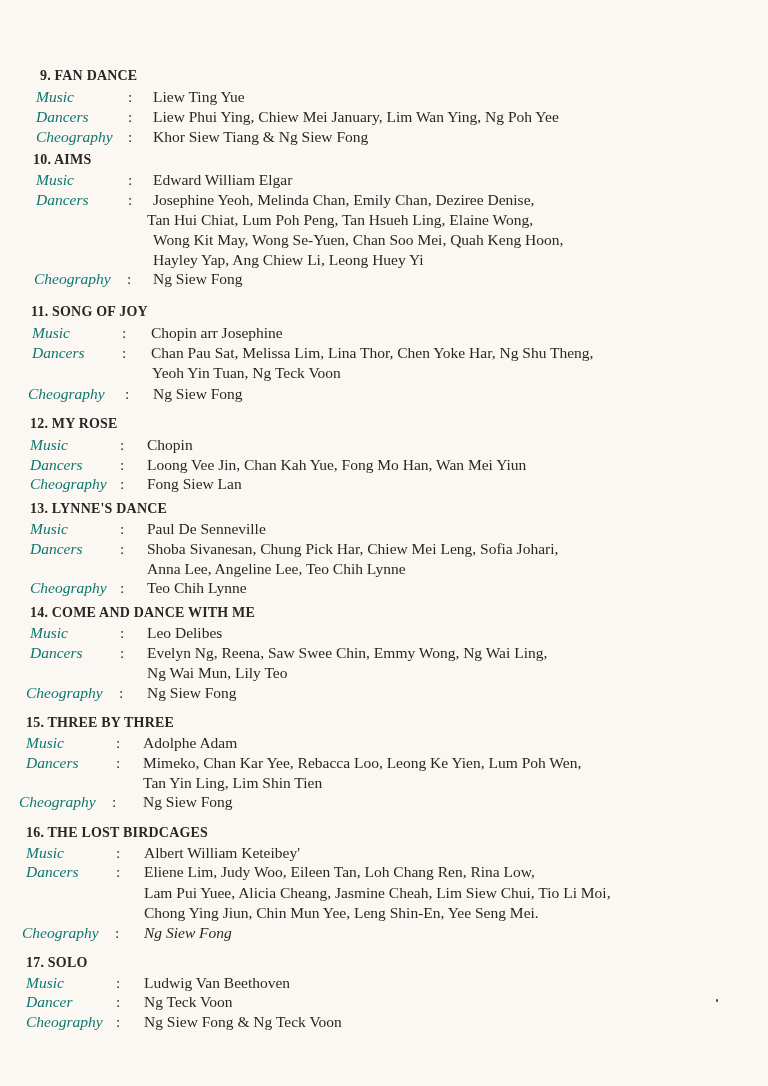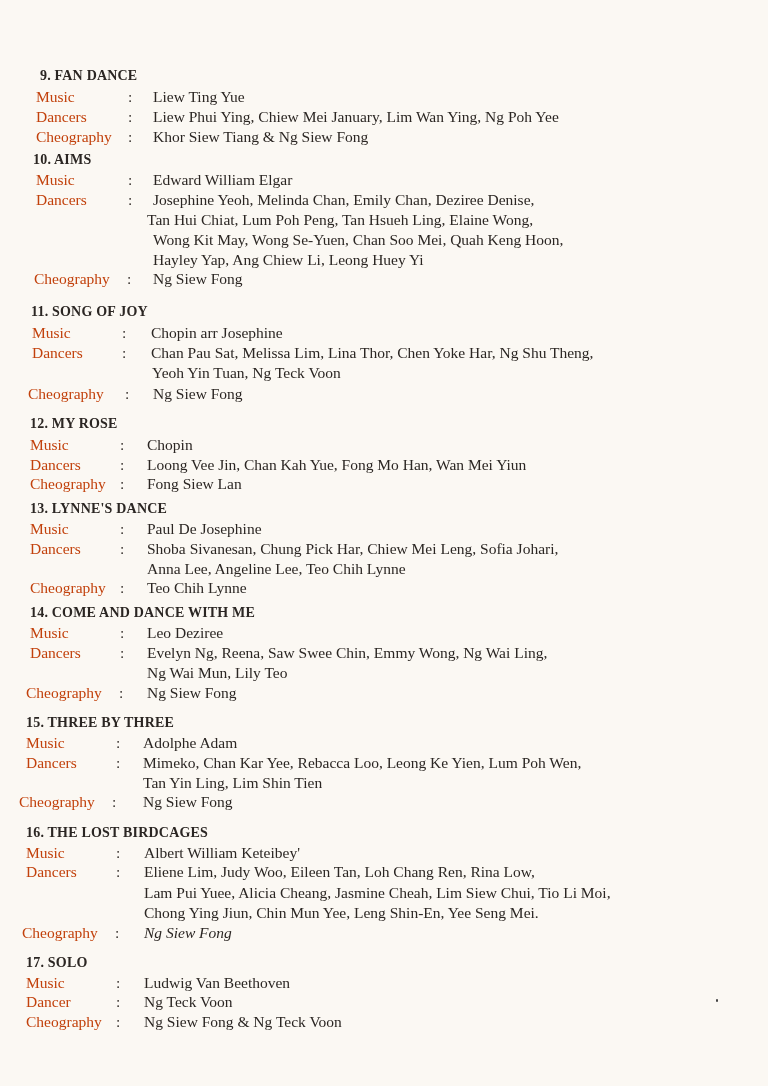--- a/index.html
+++ b/index.html
@@ -9,21 +9,21 @@
     color: #2b2623;
     font-family: "Liberation Serif", "DejaVu Serif", serif;
     position: relative;
   }
   .item { position: absolute; left: 0; width: 768px; }
   .title {
     position: absolute; font-weight: bold; font-size: 14px; letter-spacing: 0.2px;
     white-space: nowrap; line-height: 20px;
   }
   .row { position: absolute; white-space: nowrap; font-size: 15.5px; line-height: 20px; }
-  .lbl { position: absolute; color: #c2410c; }
+  .lbl { position: absolute; font-style: italic; color: #0f766e; }
   .colon { position: absolute; color: #3a3430; }
   .val { position: absolute; }
   .val.it { font-style: italic; }
   .speck { position: absolute; left: 716px; top: 999px; width: 2px; height: 3px; background: #444; border-radius: 1px; }
 </style>
 </head>
 <body>
 
 <div class="item">
   <div class="title" style="left:40px;top:66px">9. FAN DANCE</div>
@@ -111,21 +111,21 @@
     <span class="colon" style="left:120px">:</span>
     <span class="val" style="left:147px">Fong Siew Lan</span>
   </div>
 </div>
 
 <div class="item">
   <div class="title" style="left:30px;top:499px">13. LYNNE'S DANCE</div>
   <div class="row" style="top:519px">
     <span class="lbl" style="left:30px">Music</span>
     <span class="colon" style="left:120px">:</span>
-    <span class="val" style="left:147px">Paul De Josephine</span>
+    <span class="val" style="left:147px">Paul De Senneville</span>
   </div>
   <div class="row" style="top:539px">
     <span class="lbl" style="left:30px">Dancers</span>
     <span class="colon" style="left:120px">:</span>
     <span class="val" style="left:147px">Shoba Sivanesan, Chung Pick Har, Chiew Mei Leng, Sofia Johari,</span>
   </div>
   <div class="row" style="top:559px">
       <span class="val" style="left:147px">Anna Lee, Angeline Lee, Teo Chih Lynne</span>
     </div>
   <div class="row" style="top:578px">
@@ -133,21 +133,21 @@
     <span class="colon" style="left:120px">:</span>
     <span class="val" style="left:147px">Teo Chih Lynne</span>
   </div>
 </div>
 
 <div class="item">
   <div class="title" style="left:30px;top:603px">14. COME AND DANCE WITH ME</div>
   <div class="row" style="top:623px">
     <span class="lbl" style="left:30px">Music</span>
     <span class="colon" style="left:120px">:</span>
-    <span class="val" style="left:147px">Leo Deziree</span>
+    <span class="val" style="left:147px">Leo Delibes</span>
   </div>
   <div class="row" style="top:643px">
     <span class="lbl" style="left:30px">Dancers</span>
     <span class="colon" style="left:120px">:</span>
     <span class="val" style="left:147px">Evelyn Ng, Reena, Saw Swee Chin, Emmy Wong, Ng Wai Ling,</span>
   </div>
   <div class="row" style="top:663px">
       <span class="val" style="left:147px">Ng Wai Mun, Lily Teo</span>
     </div>
   <div class="row" style="top:683px">

